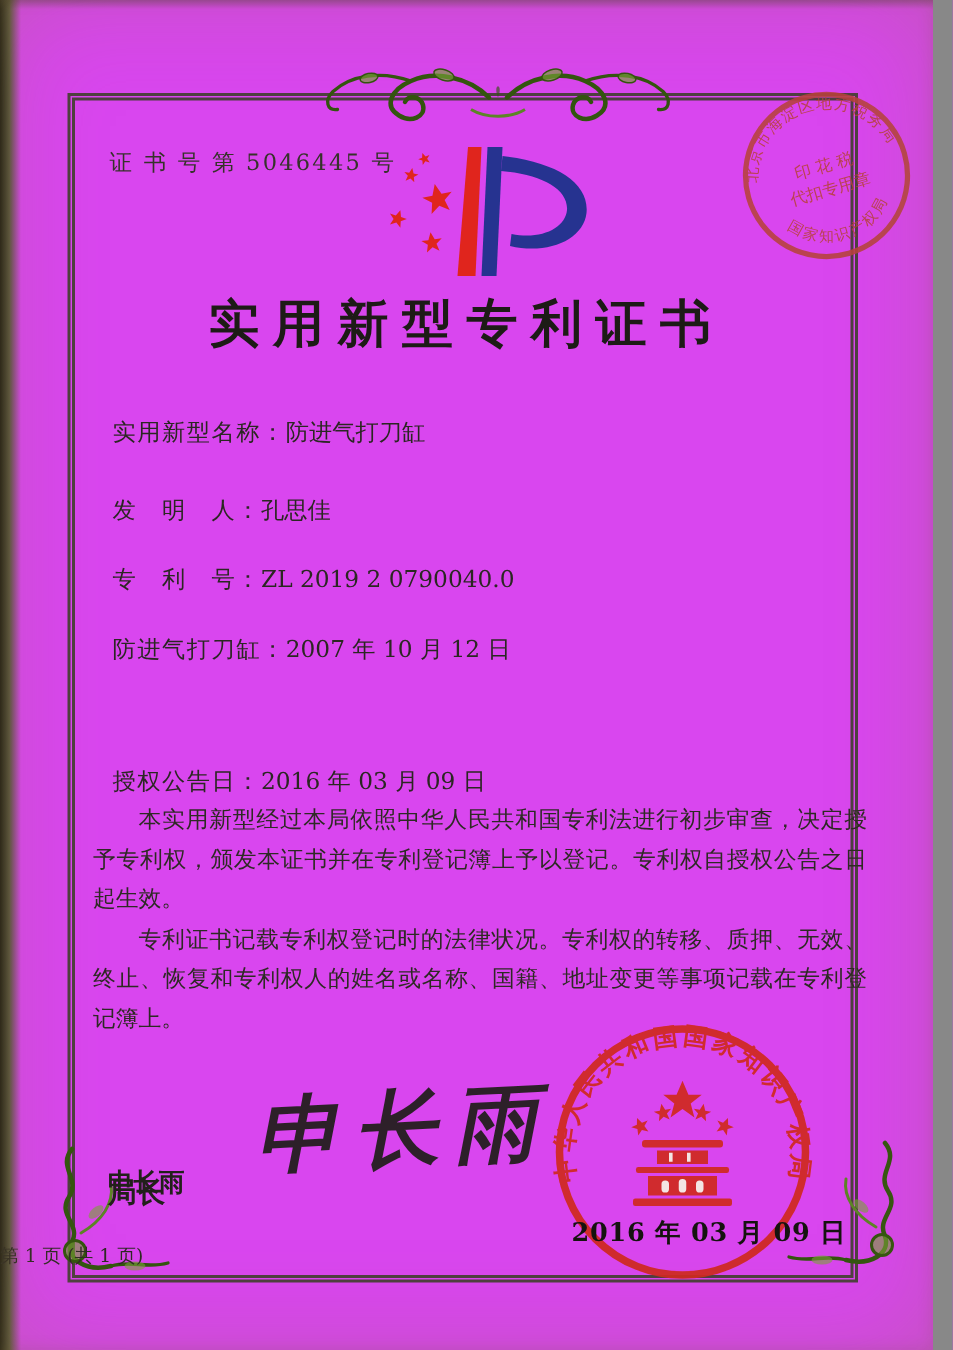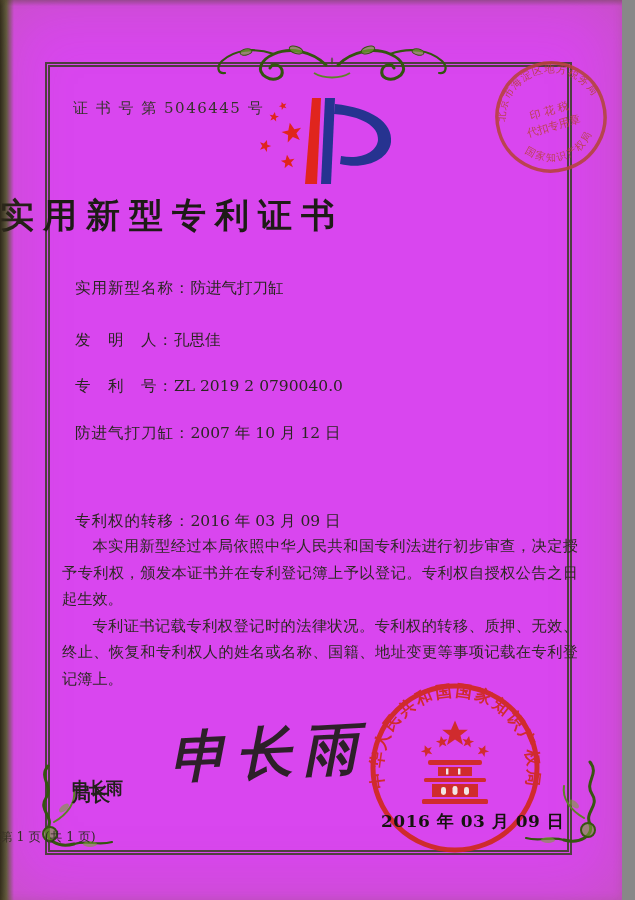--- a/index.html
+++ b/index.html
@@ -27,21 +27,21 @@
   }
   .cert-no{
     position:absolute;left:73px;top:99px;font-size:15px;letter-spacing:1.5px;
     color:#36332a;white-space:pre;
   }
   .ornament{position:absolute;pointer-events:none;}
   .tax-stamp{position:absolute;left:491px;top:57px;width:120px;height:120px;
     transform:rotate(-16deg);opacity:.88;}
   .logo{position:absolute;left:243px;top:94px;width:164px;height:94px;}
   .title{
-    position:absolute;left:0;right:0;top:193px;
+    position:absolute;left:0;right:0;top:193px;text-align:center;
     font-size:34px;font-weight:700;letter-spacing:9px;color:#1d1b16;white-space:pre;
   }
   .field-row{position:absolute;left:75px;font-size:15.5px;white-space:pre;color:#2b2722;}
   .field-row .lbl{letter-spacing:1px;}
   .body-text{
     position:absolute;left:62px;top:533px;width:516px;
     font-size:15.2px;line-height:26.5px;text-align:justify;color:#2e2a24;
   }
   .body-text p{margin:0;text-indent:2em;}
   .sign-title{
@@ -156,21 +156,21 @@
       <path d="M92,10 C128,14 150,28 148,48 C146,66 122,76 97,70 L98,62 C118,66 134,58 135,46 C136,32 118,22 91,20 Z"></path>
     </g>
   </svg>
 
   <div class="title">实用新型专利证书</div>
 
   <div class="field-row" style="top:278px"><span class="lbl">实用新型名称：</span><span class="val">防进气打刀缸</span></div>
   <div class="field-row" style="top:330px"><span class="lbl">发　明　人：</span><span class="val">孔思佳</span></div>
   <div class="field-row" style="top:376px"><span class="lbl">专　利　号：</span><span class="val">ZL 2019 2 0790040.0</span></div>
   <div class="field-row" style="top:423px"><span class="lbl">防进气打刀缸：</span><span class="val">2007 年 10 月 12 日</span></div>
-  <div class="field-row" style="top:511px"><span class="lbl">专利权的转移：</span><span class="val">2016 年 03 月 09 日</span></div>
+  <div class="field-row" style="top:511px"><span class="lbl">授权公告日：</span><span class="val">2016 年 03 月 09 日</span></div>
 
   <div class="body-text">
     <p>本实用新型经过本局依照中华人民共和国专利法进行初步审查，决定授予专利权，颁发本证书并在专利登记簿上予以登记。专利权自授权公告之日起生效。</p>
     <p>专利证书记载专利权登记时的法律状况。专利权的转移、质押、无效、终止、恢复和专利权人的姓名或名称、国籍、地址变更等事项记载在专利登记簿上。</p>
   </div>
 
   <div class="sign-title">局长</div>
   <div class="sign-name">申长雨</div>
   <div class="signature">申长雨</div>
 

